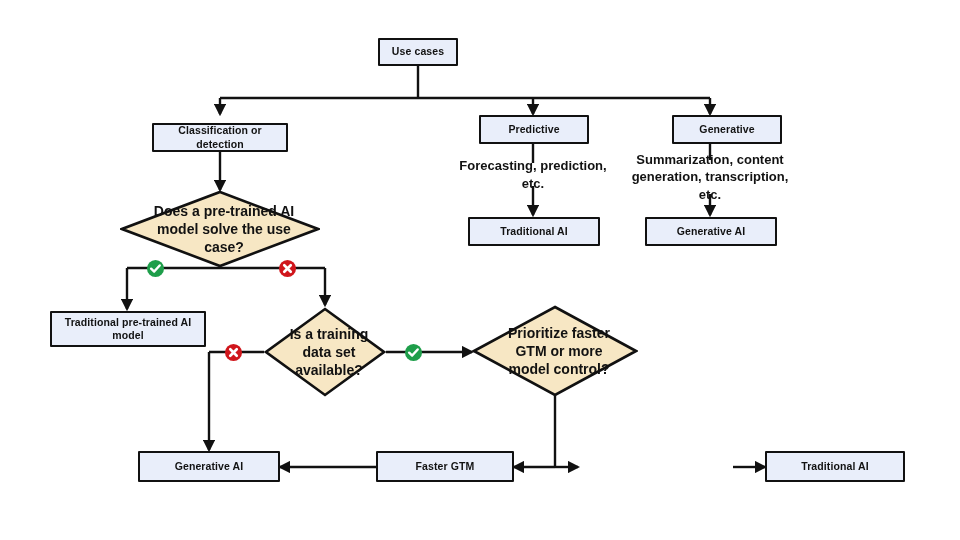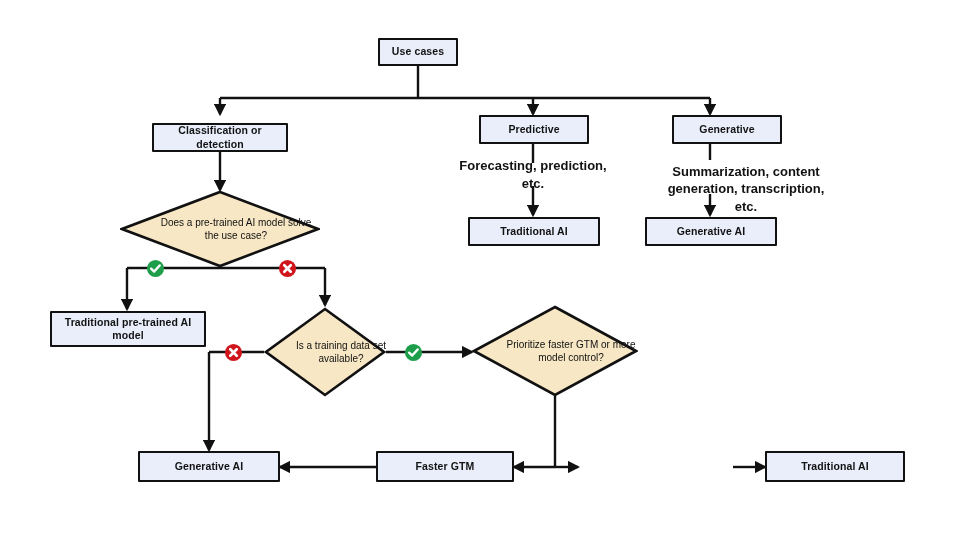--- a/index.html
+++ b/index.html
@@ -58,30 +58,30 @@
   .diamond-wrap {
     position: absolute;
   }
   .diamond-wrap svg {
     position: absolute;
     left: 0;
     top: 0;
   }
   .diamond-label {
     position: absolute;
-    left: 16px;
+    left: 4px;
     top: 0;
     width: 100%;
     height: 100%;
     display: flex;
     align-items: center;
     justify-content: center;
     text-align: center;
-    font-size: 10px;
-    font-weight: 400;
+    font-size: 14px;
+    font-weight: 700;
     color: #121212;
     line-height: 1.3;
     padding: 0 22px;
     box-sizing: border-box;
   }
   .marker {
     position: absolute;
     width: 19px;
     height: 19px;
     border-radius: 50%;
@@ -151,21 +151,21 @@
   </div>
 
   <div class="node box" style="left:672px; top:115px; width:110px; height:29px;">
     <span>Generative</span>
   </div>
 
   <div class="node plain" style="left:453px; top:165px; width:160px; height:20px;">
     <span>Forecasting, prediction, etc.</span>
   </div>
 
-  <div class="node plain" style="left:656px; top:160px; width:180px; height:34px;margin-top:12px;">
+  <div class="node plain" style="left:620px; top:160px; width:180px; height:34px;">
     <span>Summarization, content generation, transcription, etc.</span>
   </div>
 
   <div class="node box" style="left:468px; top:217px; width:132px; height:29px;">
     <span>Traditional AI</span>
   </div>
 
   <div class="node box" style="left:645px; top:217px; width:132px; height:29px;">
     <span>Generative AI</span>
   </div>

